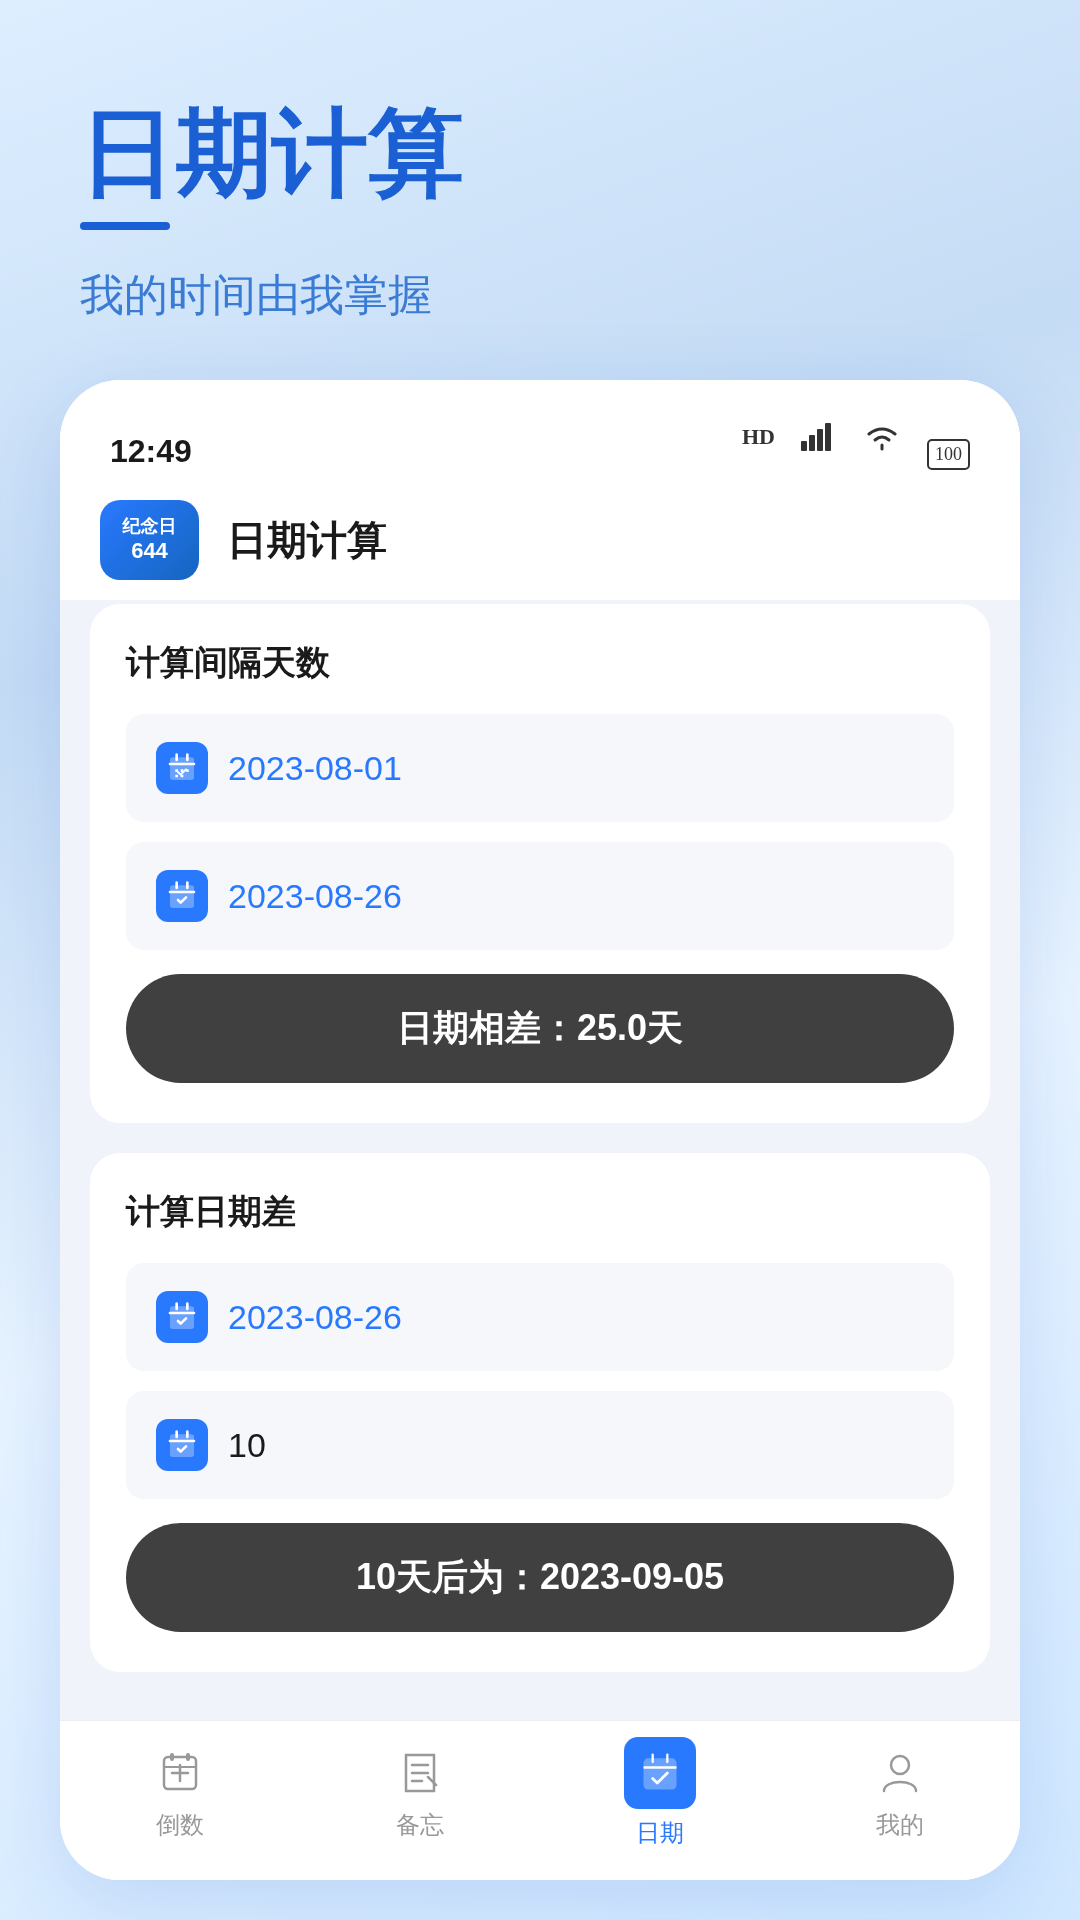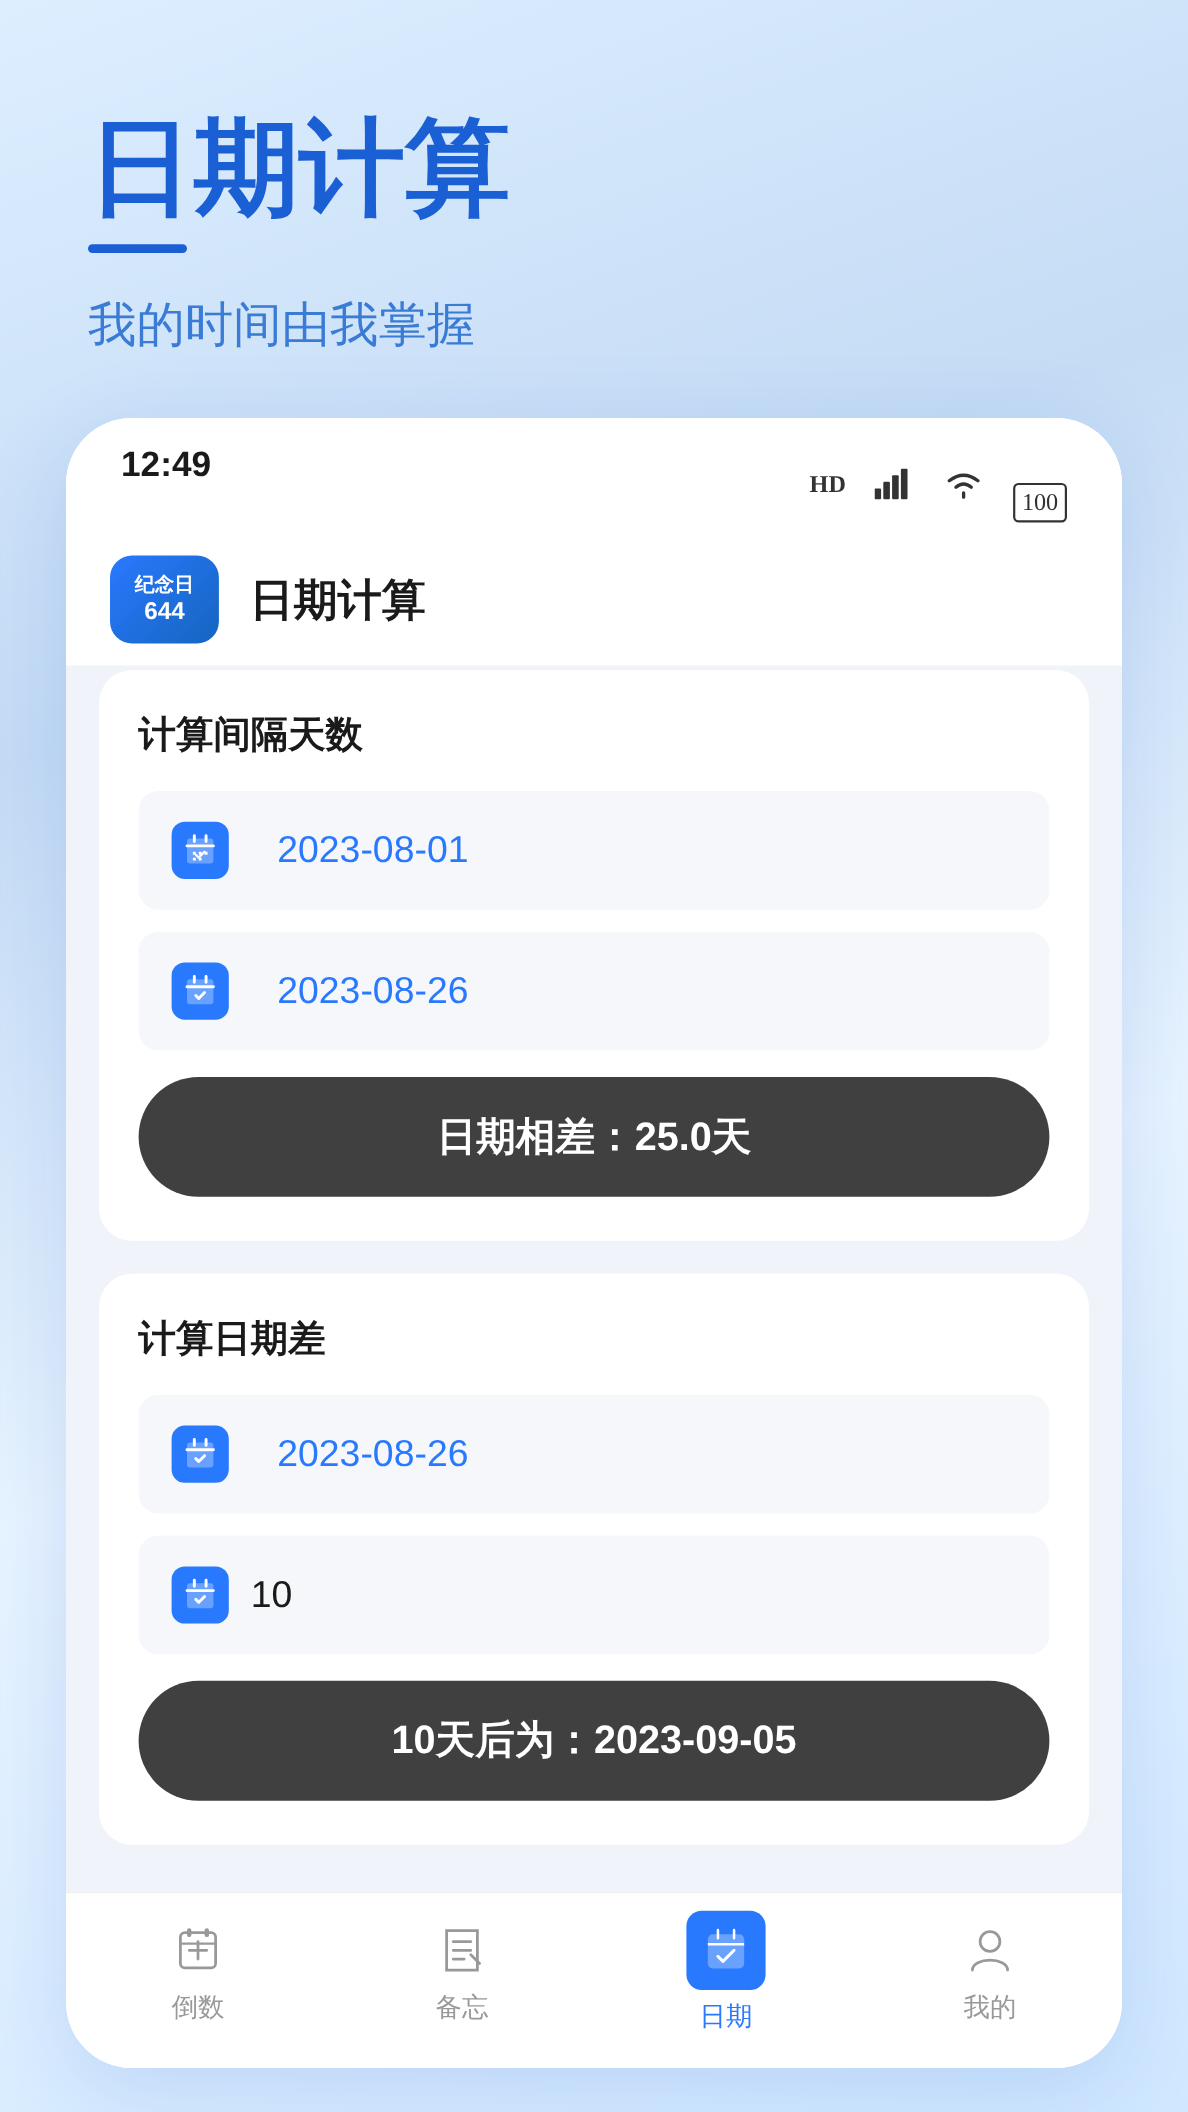--- a/index.html
+++ b/index.html
@@ -51,21 +51,21 @@
       background: #ffffff;
       border-radius: 60px;
       overflow: hidden;
       box-shadow: 0 20px 80px rgba(30, 80, 200, 0.15);
     }
 
     
     .status-bar {
       display: flex;
       justify-content: space-between;
-      align-items: flex-start;
+      align-items: flex-end;
       padding: 24px 50px 10px 50px;
       background: #fff;
     }
 
     .status-time {
       font-size: 32px;
       font-weight: 600;
       color: #1a1a1a;
     }
 
@@ -73,21 +73,21 @@
       display: flex;
       align-items: center;
       gap: 26px;
       font-family: Liberation Serif, serif;
     }
 
     .battery-box {
       border: 2px solid #333;
       border-radius: 5px;
       padding: 3px 6px;
-      font-size: 22px;
+      font-size: 18px;
       color: #333;
       position: relative;
       margin-top: 35px;
     }
 
     
     .app-header-bar {
       display: flex;
       align-items: center;
       padding: 20px 40px 20px 40px;
@@ -165,21 +165,20 @@
     .calendar-icon svg {
       width: 32px;
       height: 32px;
       fill: white;
     }
 
     .date-text {
       font-size: 34px;
       color: #2979ff;
       font-weight: 500;
-      margin-left: 24px;
     }
 
     .number-text {
       font-size: 34px;
       color: #1a1a1a;
       font-weight: 500;
     }
 
     
     .result-btn {

